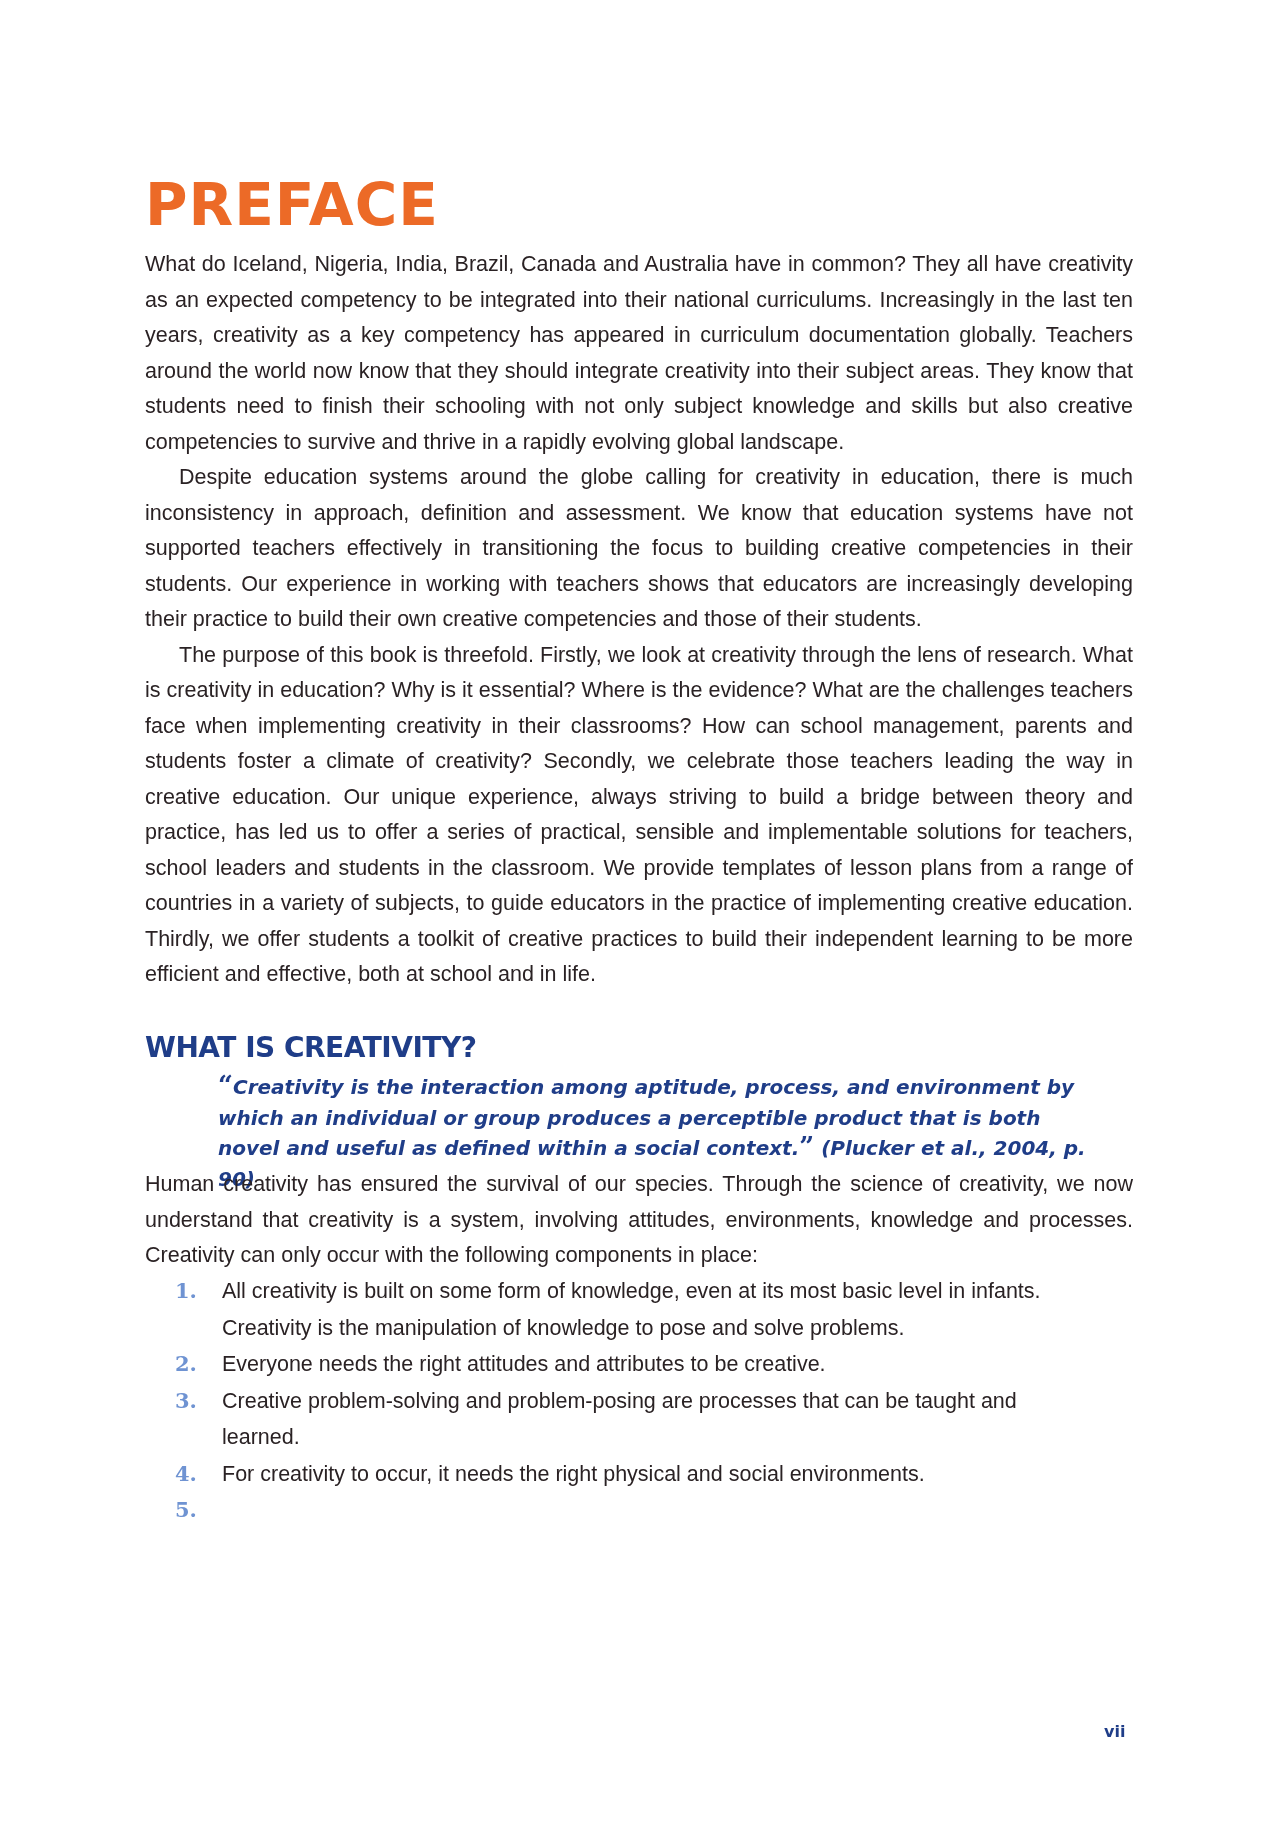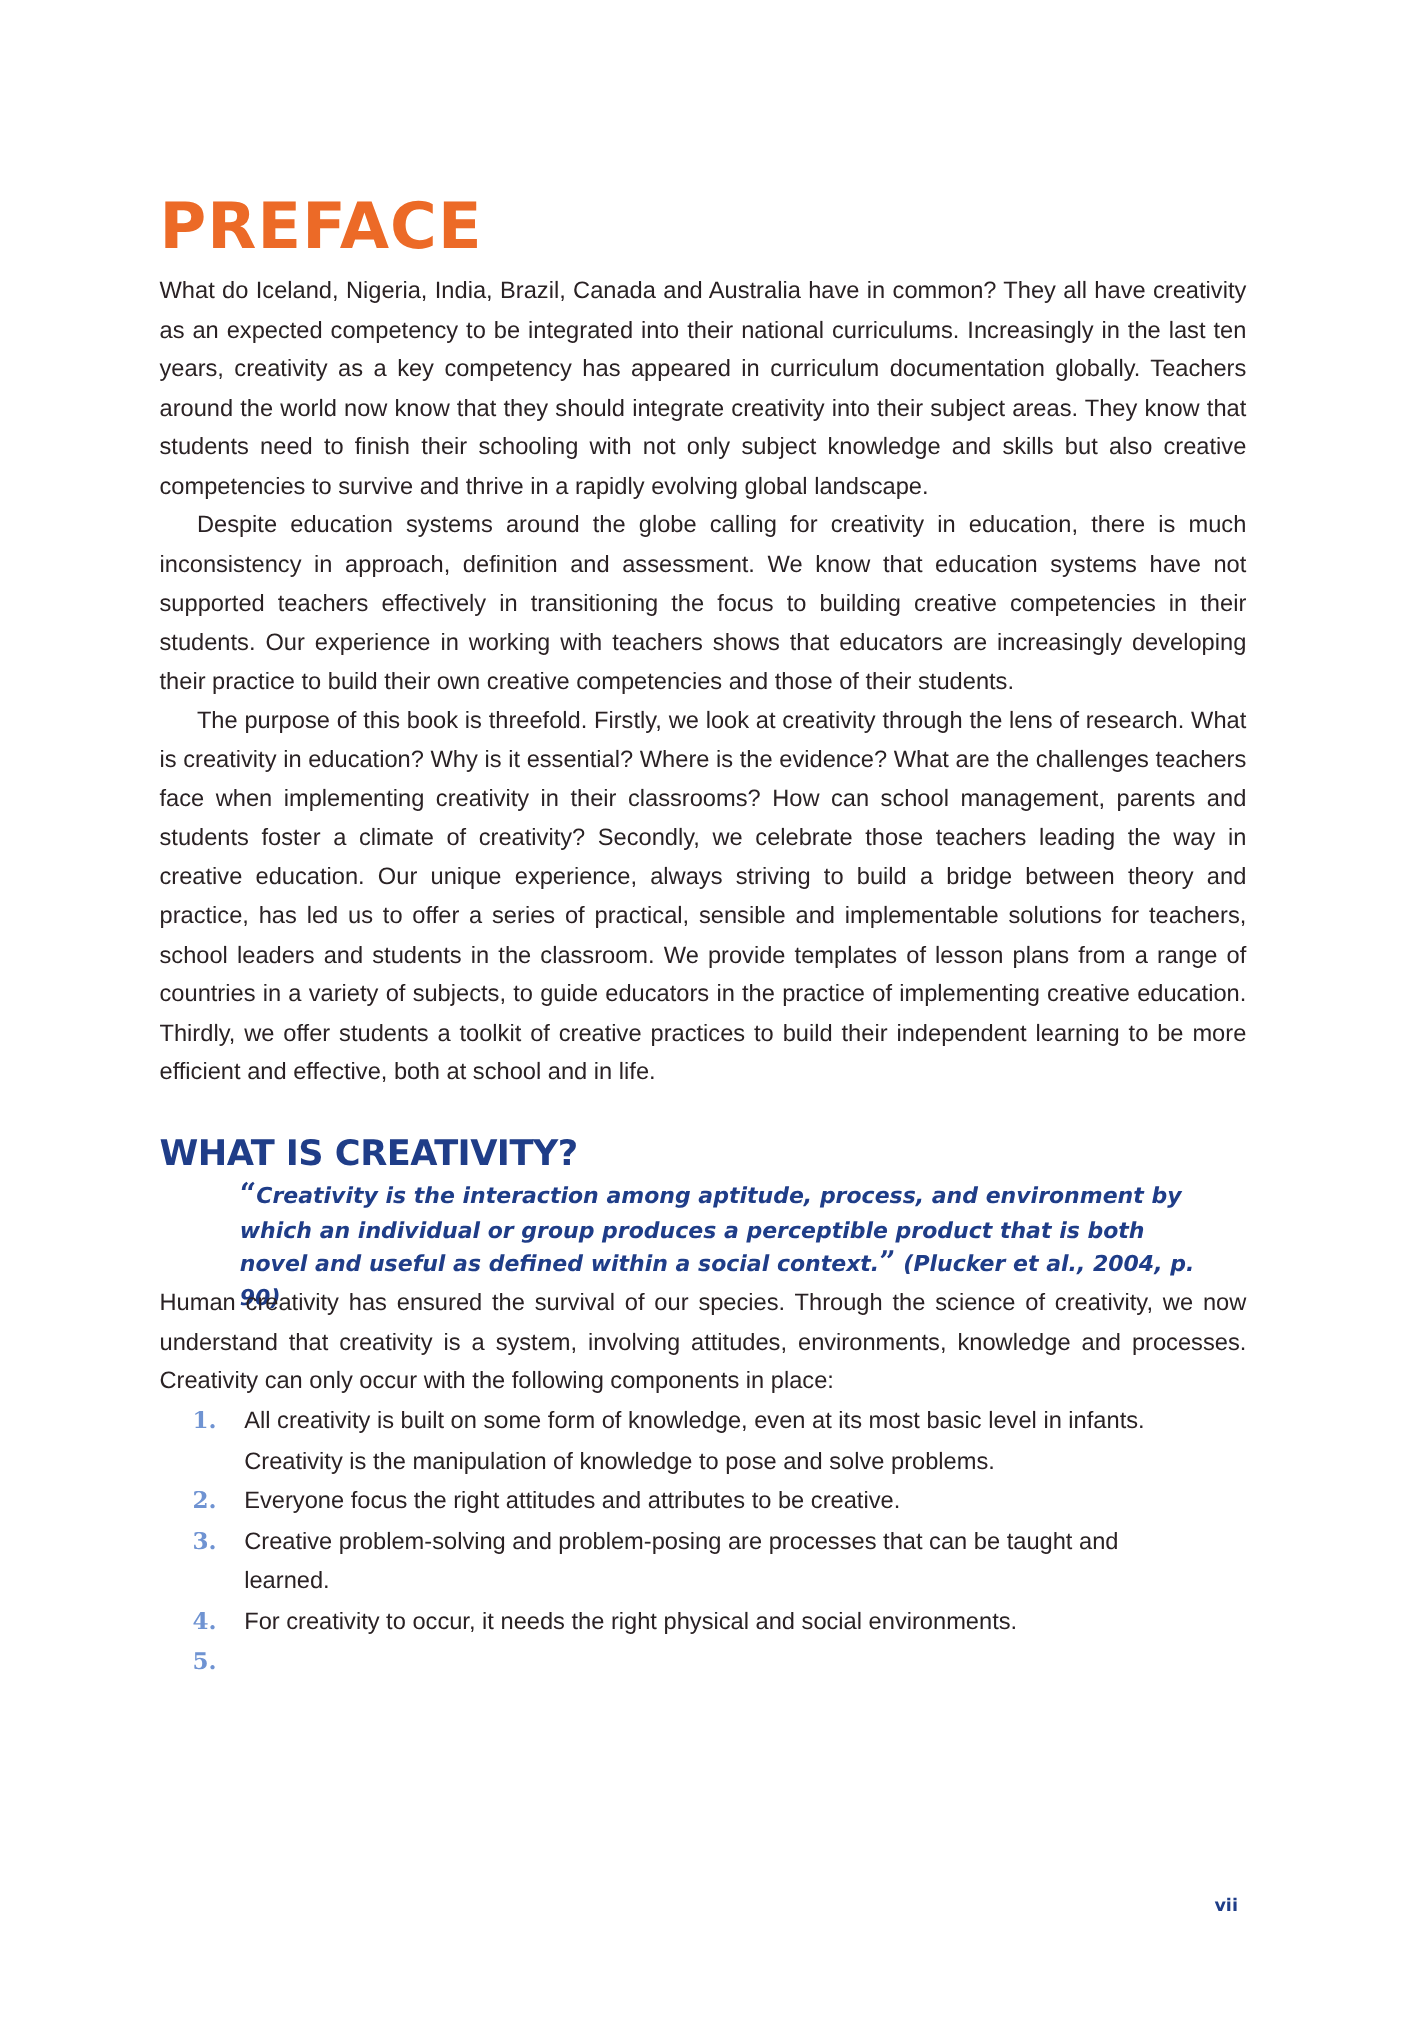--- a/index.html
+++ b/index.html
@@ -15,21 +15,21 @@
   }
   .body-text {
     position: absolute; left: 145px; width: 988px;
     font-size: 21.5px; line-height: 35.5px; text-align: justify; margin: 0;
     font-family: "Liberation Sans", sans-serif;
   }
   .body-text p { margin: 0; }
   .body-text p.indent { text-indent: 34px; }
   .h2 {
     position: absolute; left: 145px; top: 1028px; margin: 0;
-    font-family: "DejaVu Sans", sans-serif; font-weight: bold; font-size: 32px;
+    font-family: "DejaVu Sans", sans-serif; font-weight: bold; font-size: 28px;
     color: #1f3d88; line-height: 40px; letter-spacing: -0.5px;
   }
   .quote {
     position: absolute; left: 218px; top: 1072px; width: 880px; margin: 0;
     font-family: "DejaVu Sans", sans-serif; font-style: italic; font-weight: bold;
     font-size: 20px; line-height: 30.5px; color: #1f3d88;
   }
   .qmark { font-style: normal; font-size: 26px; font-family: "DejaVu Serif", serif; line-height: 0; }
   .list {
     position: absolute; left: 145px; top: 1273px; width: 988px; margin: 0; padding: 0;
@@ -62,19 +62,19 @@
   <span class="qmark">“</span><span>Creativity is the interaction among aptitude, process, and environment by which an individual or group produces a perceptible product that is both novel and useful as defined within a social context.</span><span class="qmark">”</span>
   <span>(Plucker et al., 2004, p. 90)</span>
 </p>
 
 <div class="body-text" style="top:1167px;">
   <p>Human creativity has ensured the survival of our species. Through the science of creativity, we now understand that creativity is a system, involving attitudes, environments, knowledge and processes. Creativity can only occur with the following components in place:</p>
 </div>
 
 <ol class="list">
   <li><span class="num">1.</span><span>All creativity is built on some form of knowledge, even at its most basic level in infants. Creativity is the manipulation of knowledge to pose and solve problems.</span></li>
-  <li><span class="num">2.</span><span>Everyone focus the right attitudes and attributes to be creative.</span></li>
+  <li><span class="num">2.</span><span>Everyone needs the right attitudes and attributes to be creative.</span></li>
   <li><span class="num">3.</span><span>Creative problem-solving and problem-posing are processes that can be taught and learned.</span></li>
   <li><span class="num">4.</span><span>For creativity to occur, it needs the right physical and social environments.</span></li>
   <li><span class="num">5.</span></li>
 </ol>
 
 <div class="pagenum">vii</div>
 
 </body></html>

